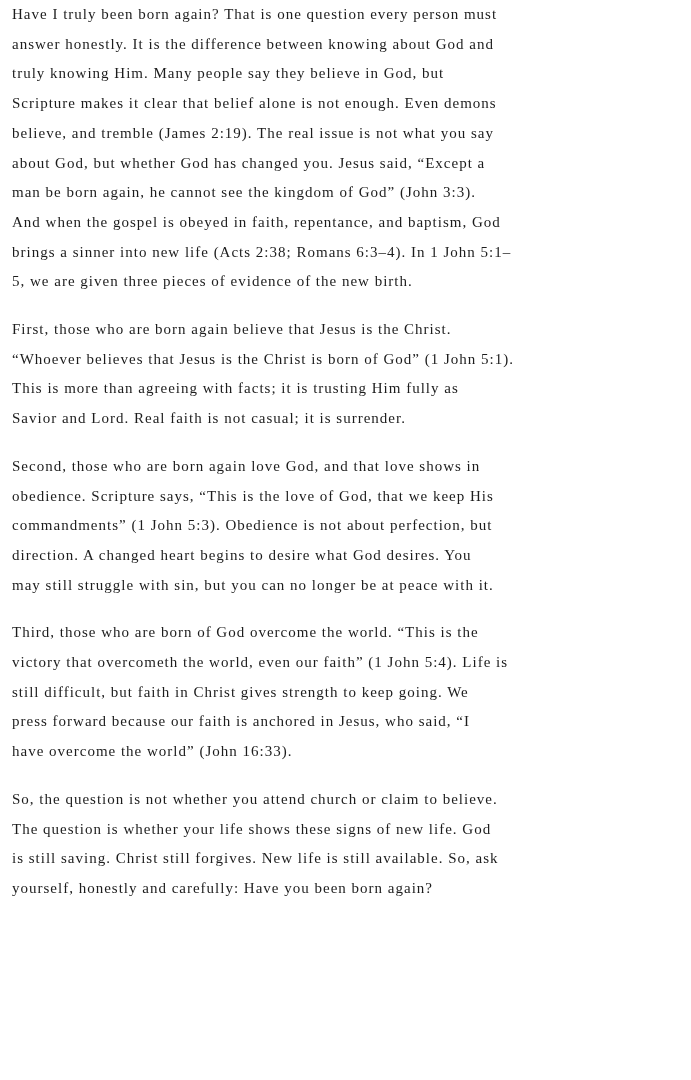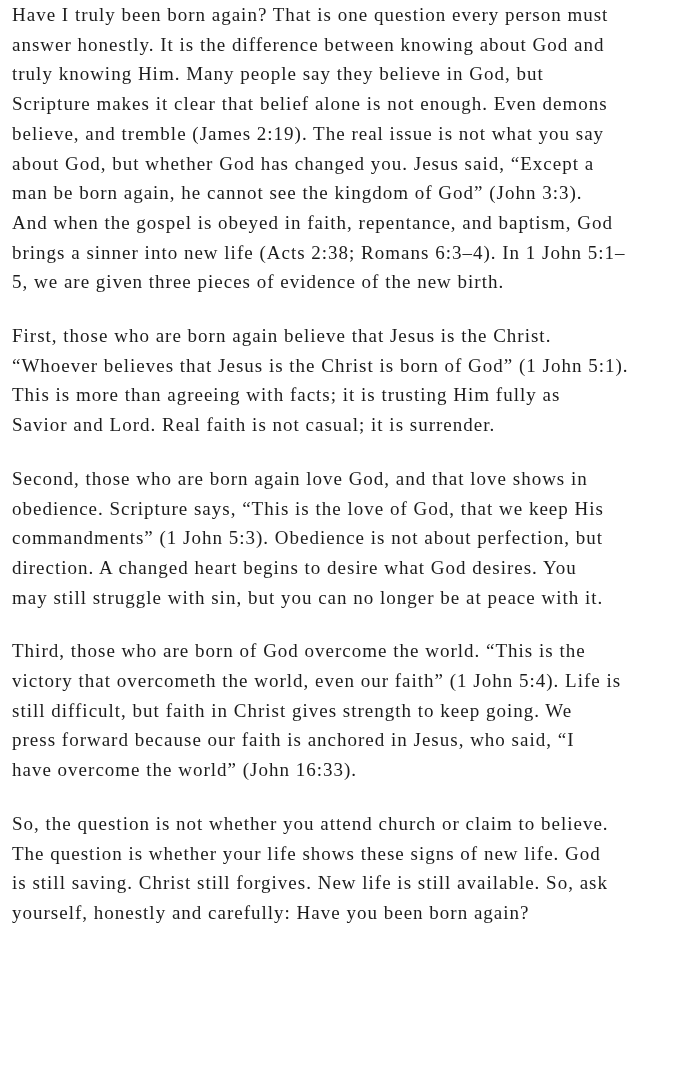--- a/index.html
+++ b/index.html
@@ -23,29 +23,29 @@
     padding-top: 8px;
     font-size: 20px;
     line-height: 30px;
     font-weight: 700;
     letter-spacing: 2px;
     text-align: center;
     color: #1c1c1c;
   }
   .para {
     margin: 0;
-    font-size: 19px;
+    font-size: 15px;
     line-height: 29.7px;
     letter-spacing: 1px;
     color: #1c1c1c;
     white-space: pre-line;
     text-align: left;
   }
   .para + .para {
-    margin-top: 24px;
+    margin-top: 18px;
   }
   .byline {
     margin: 0;
     font-size: 17.5px;
     line-height: 29.7px;
     letter-spacing: 1px;
     color: #1c1c1c;
   }
 </style>
 </head>

